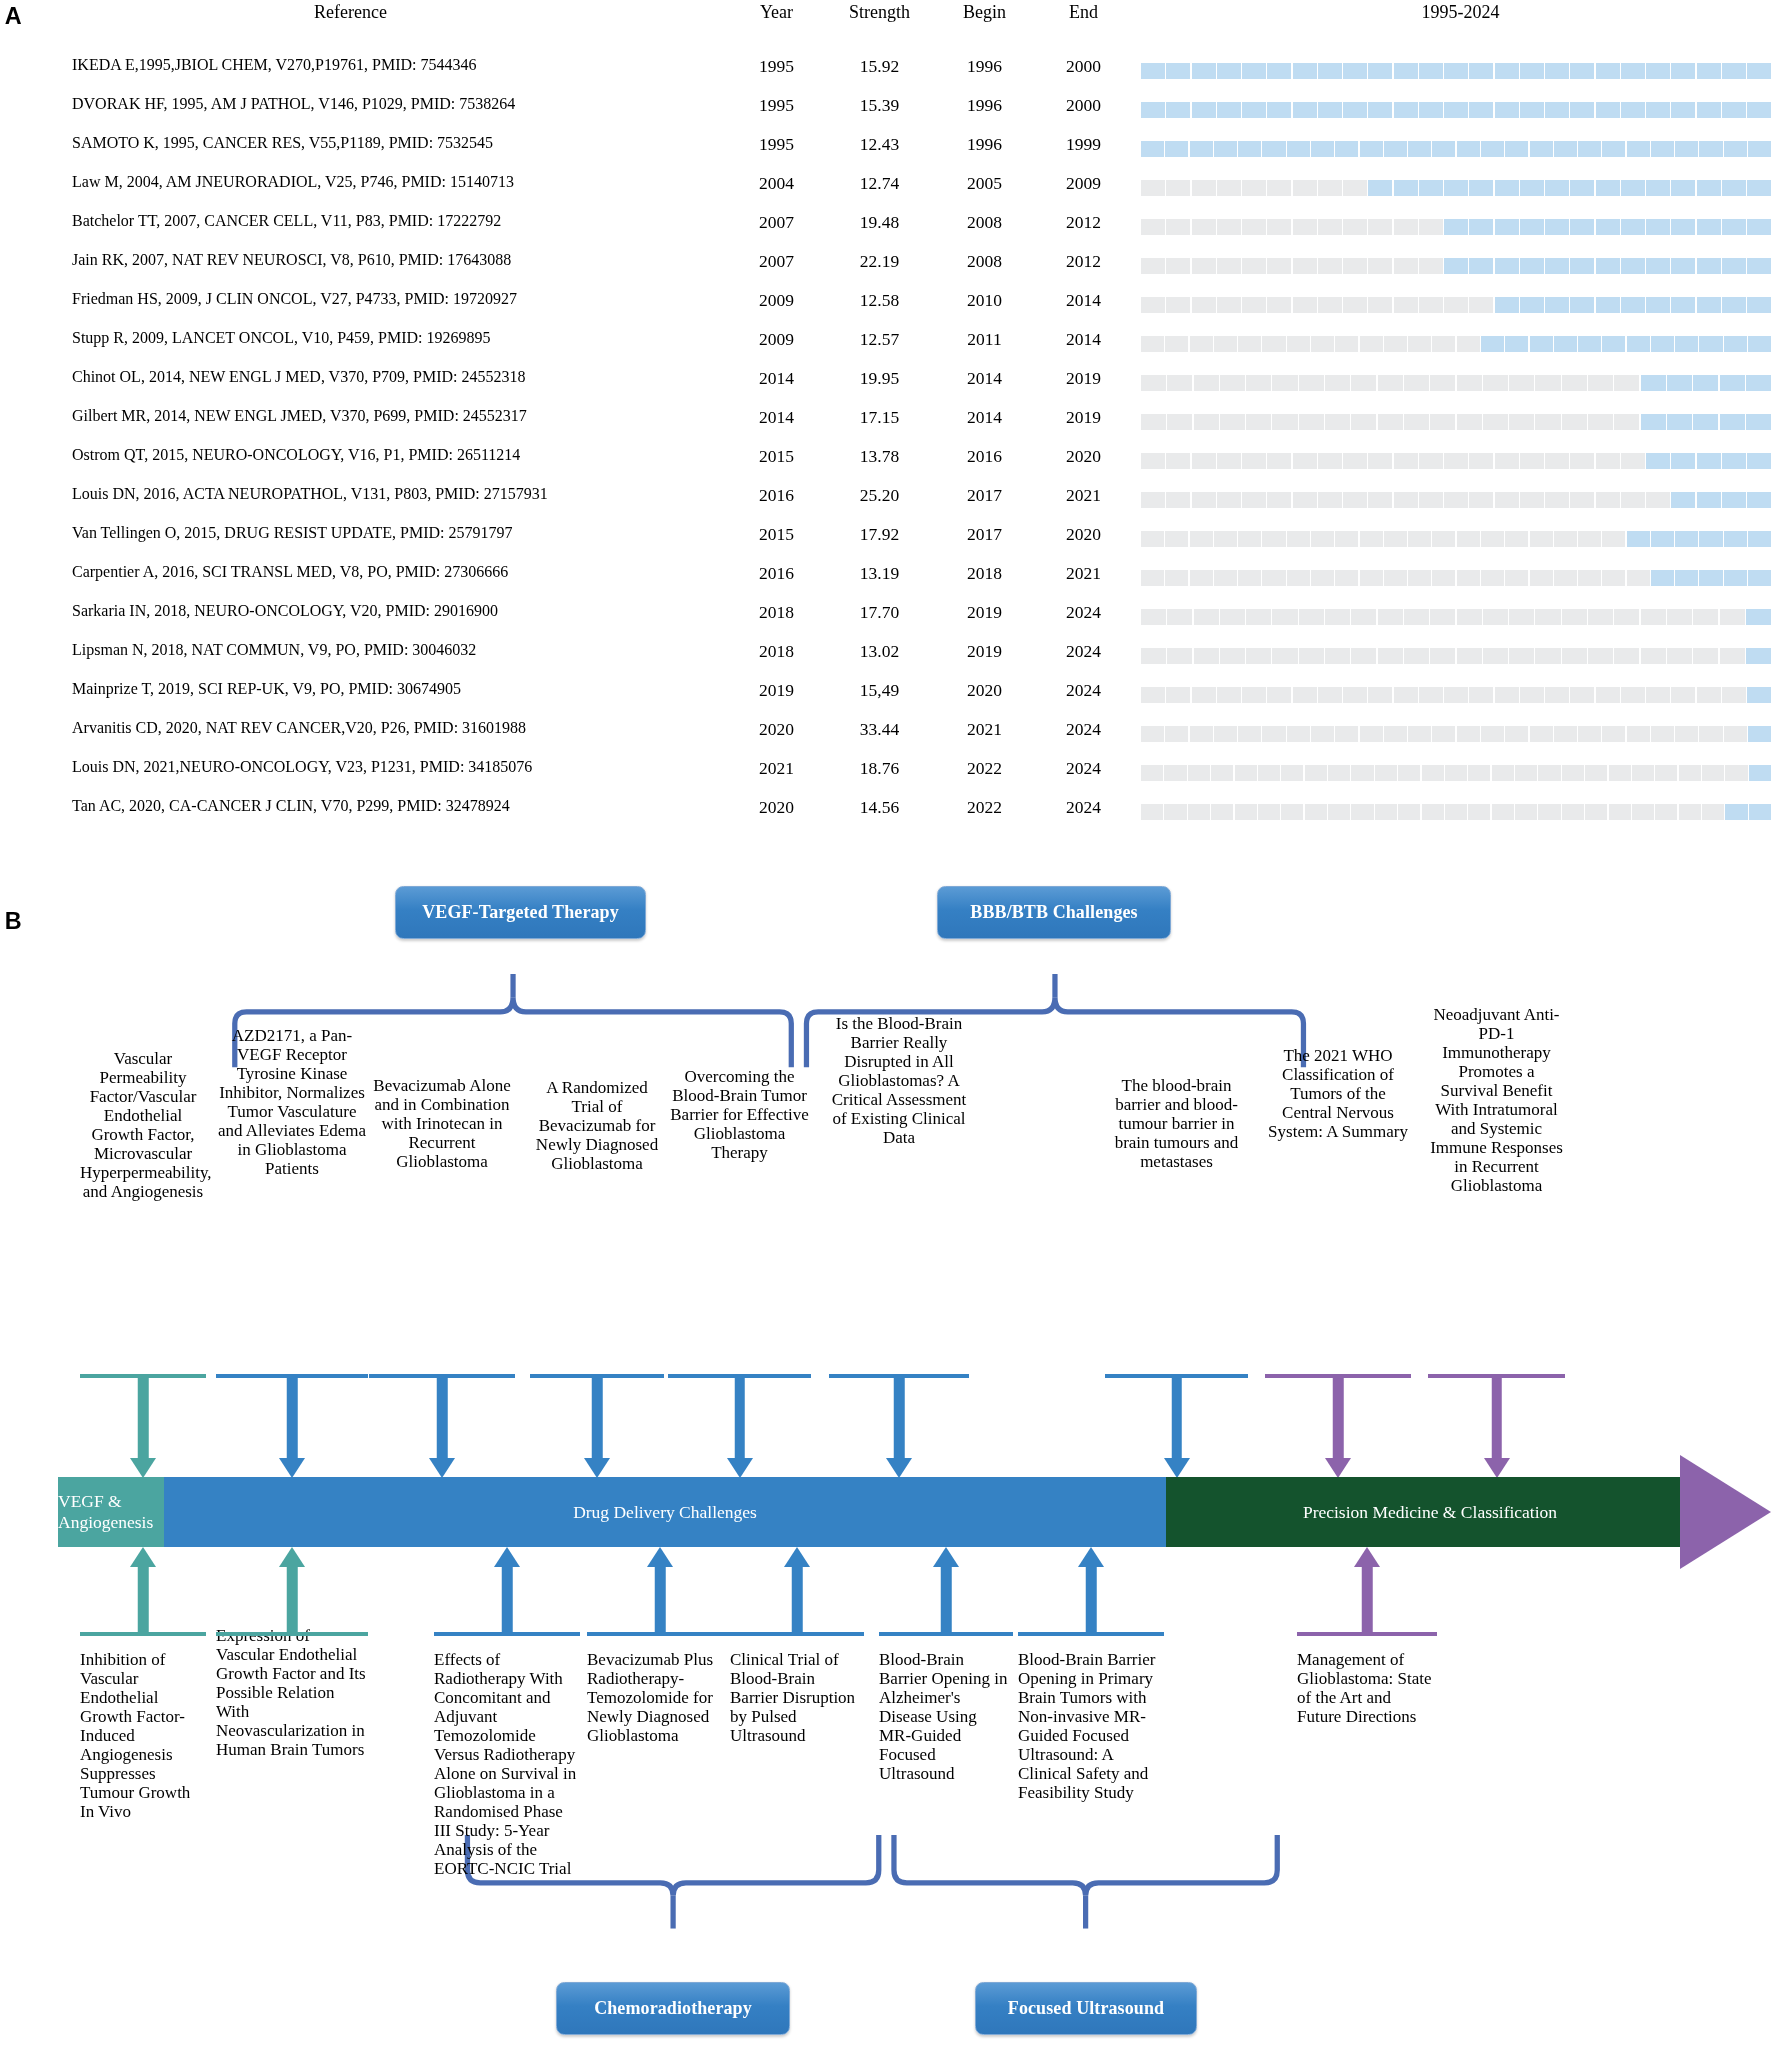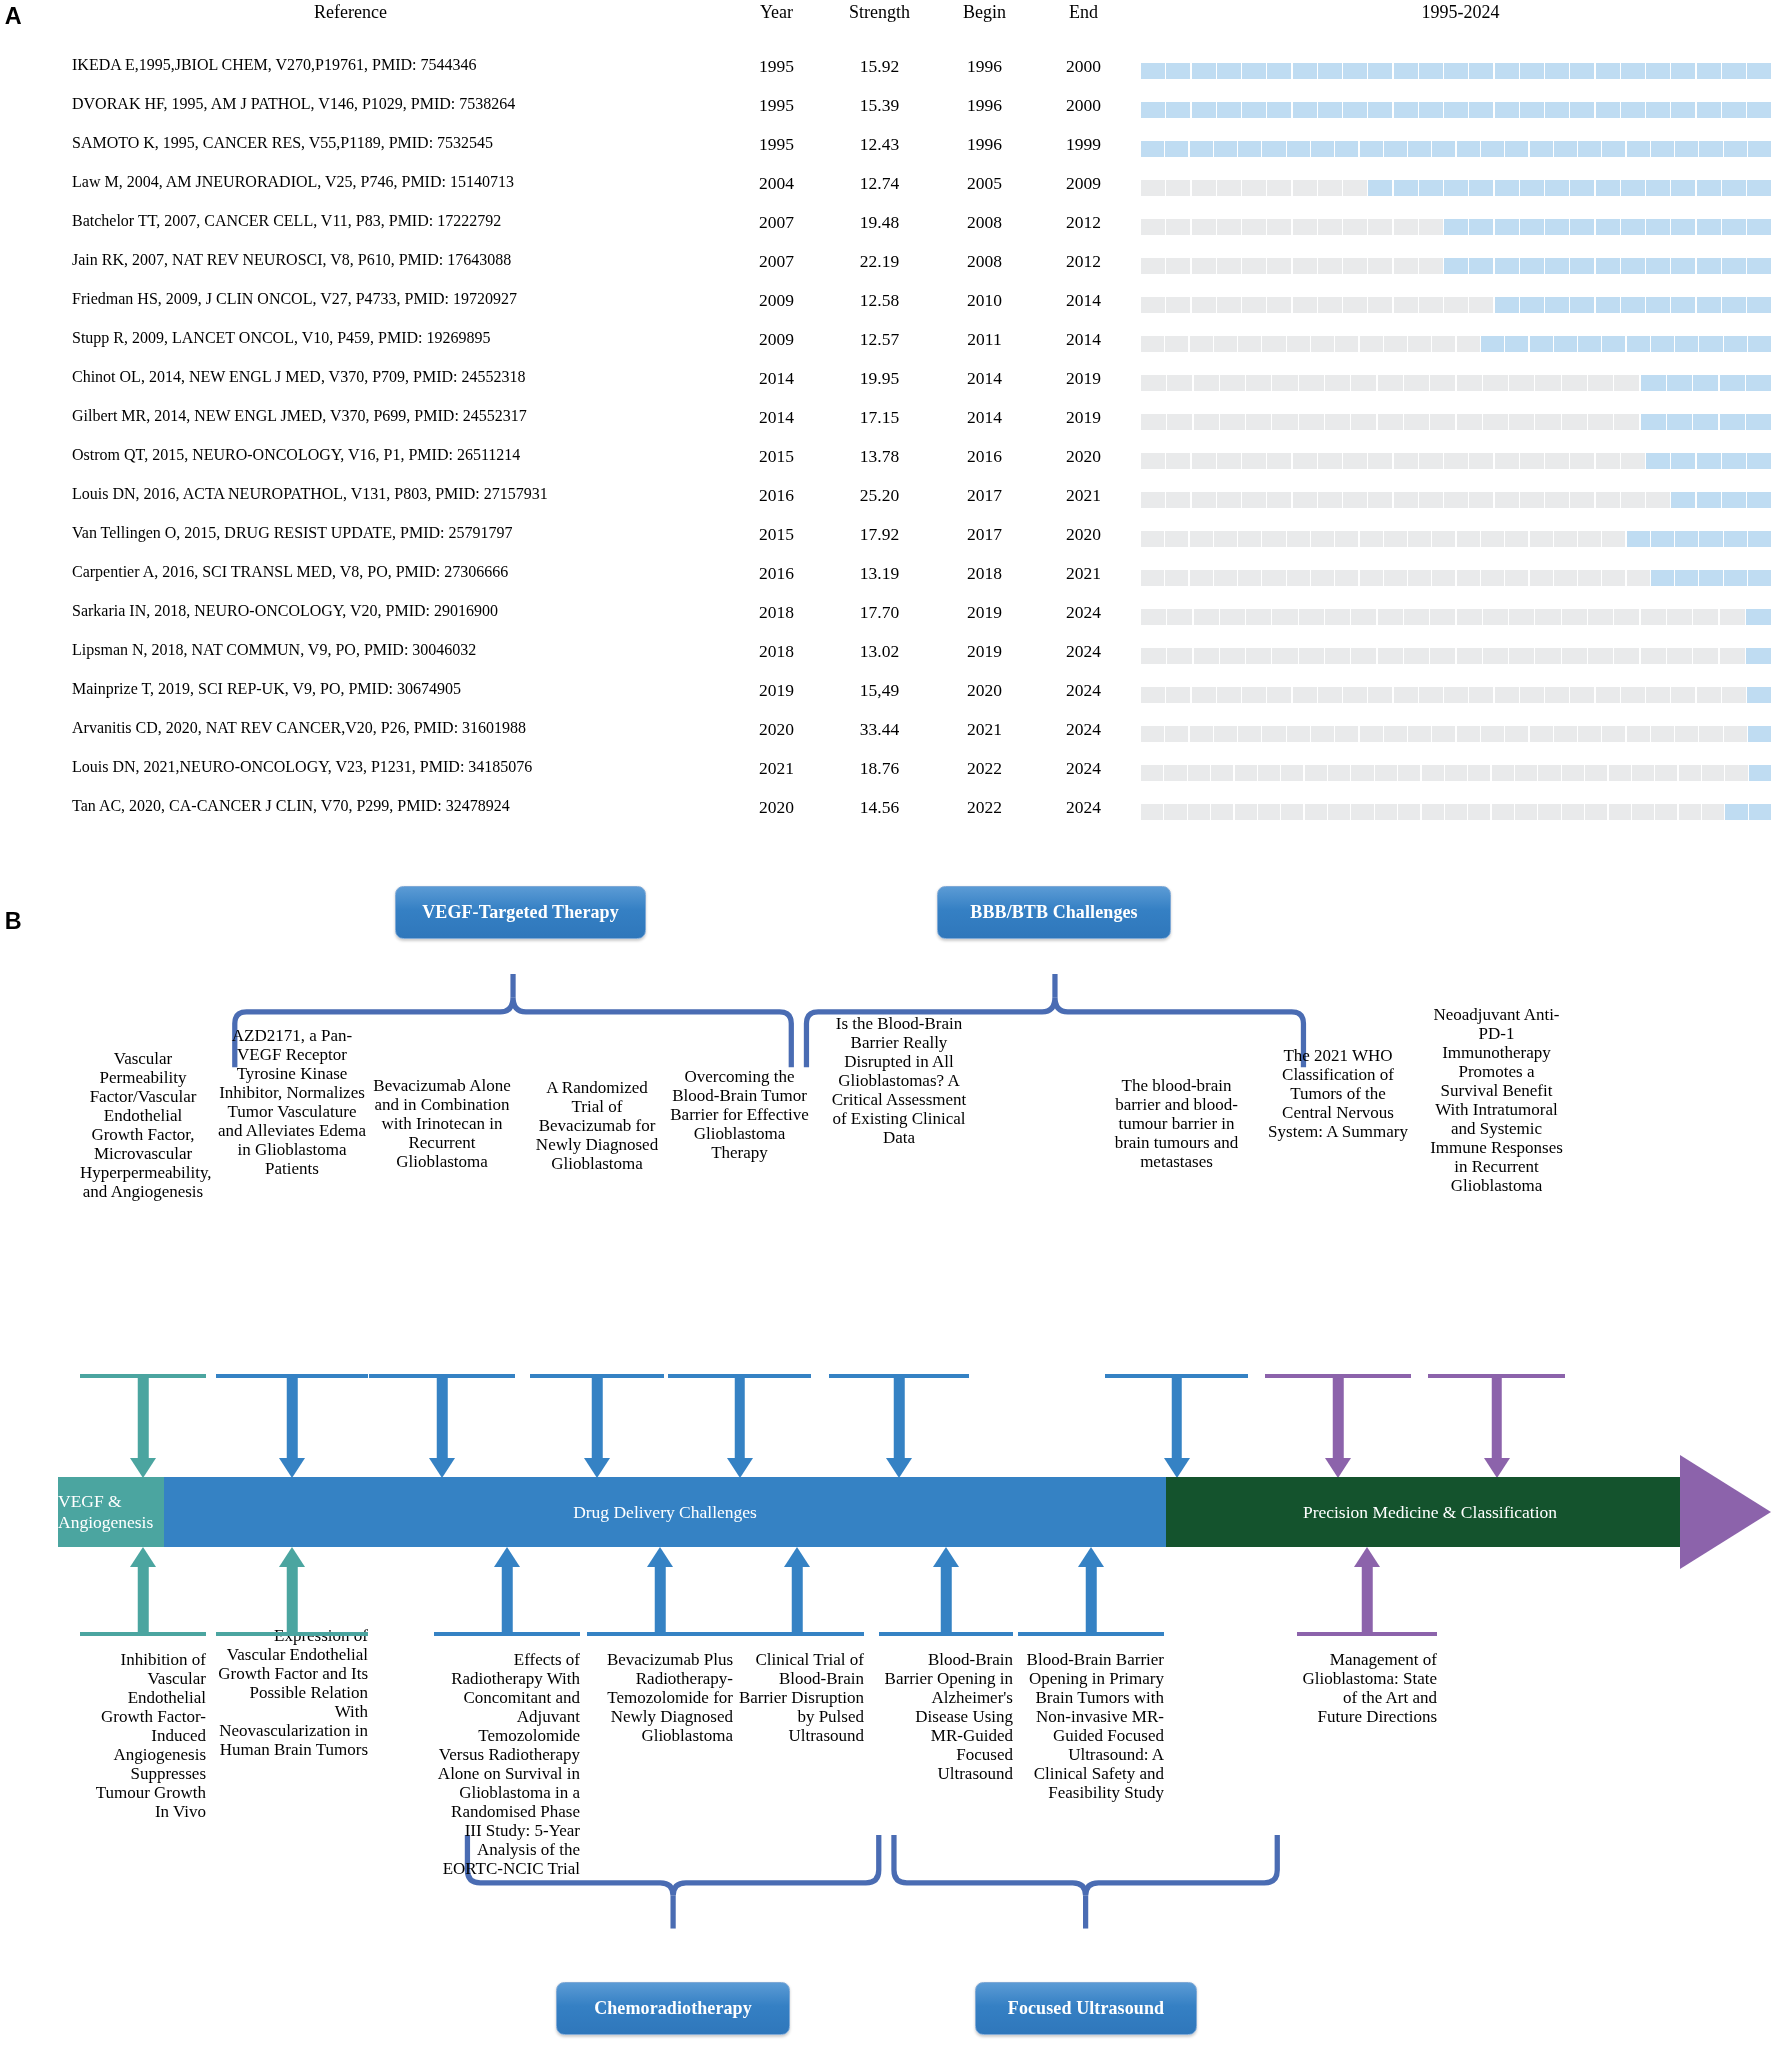--- a/index.html
+++ b/index.html
@@ -76,21 +76,21 @@
 
   
   .topLabel {
     position:absolute;
     text-align:center;
     font-size:17px;
     line-height:1.12;
   }
   .botLabel {
     position:absolute;
-    text-align:right;
+    text-align:left;
     font-size:17px;
     line-height:1.12;
   }
 
   
   .connUp { position:absolute; }
   .connUp .hbar { position:absolute; left:0; bottom:0; height:4.1px; width:100%; }
   .connUp .stem { position:absolute; left:50%; transform:translateX(-50%); width:10.5px; }
   .connUp .tri  { position:absolute; left:50%; transform:translateX(-50%);
                   width:0; height:0; border-left:13px solid transparent;

